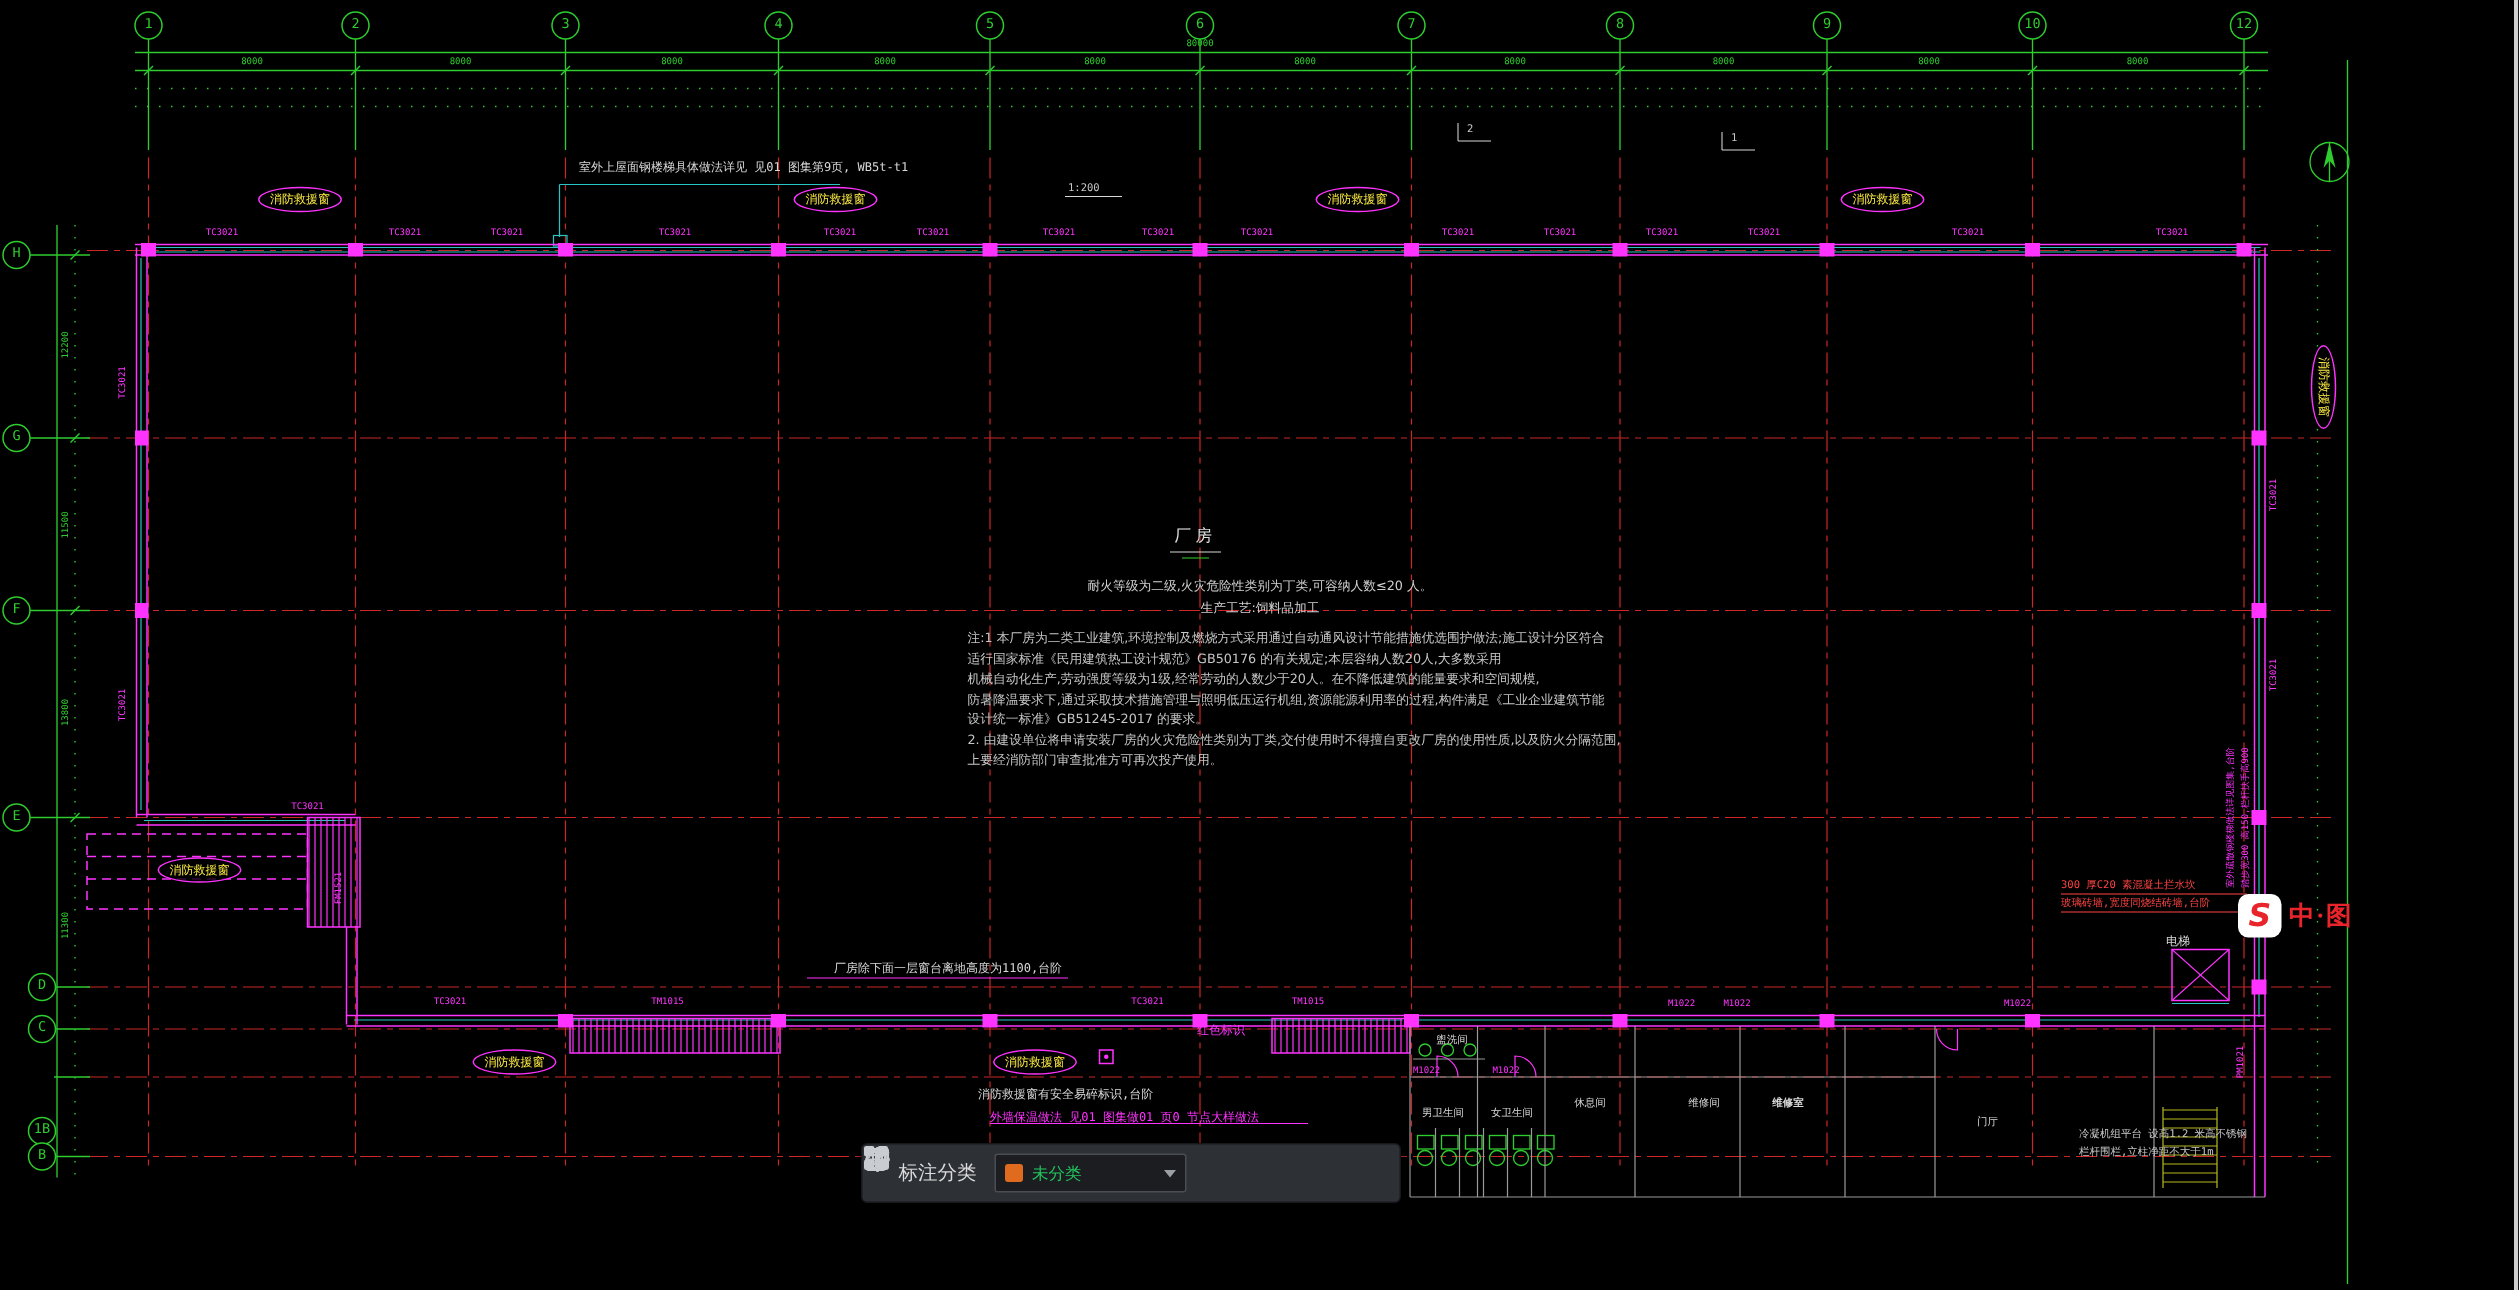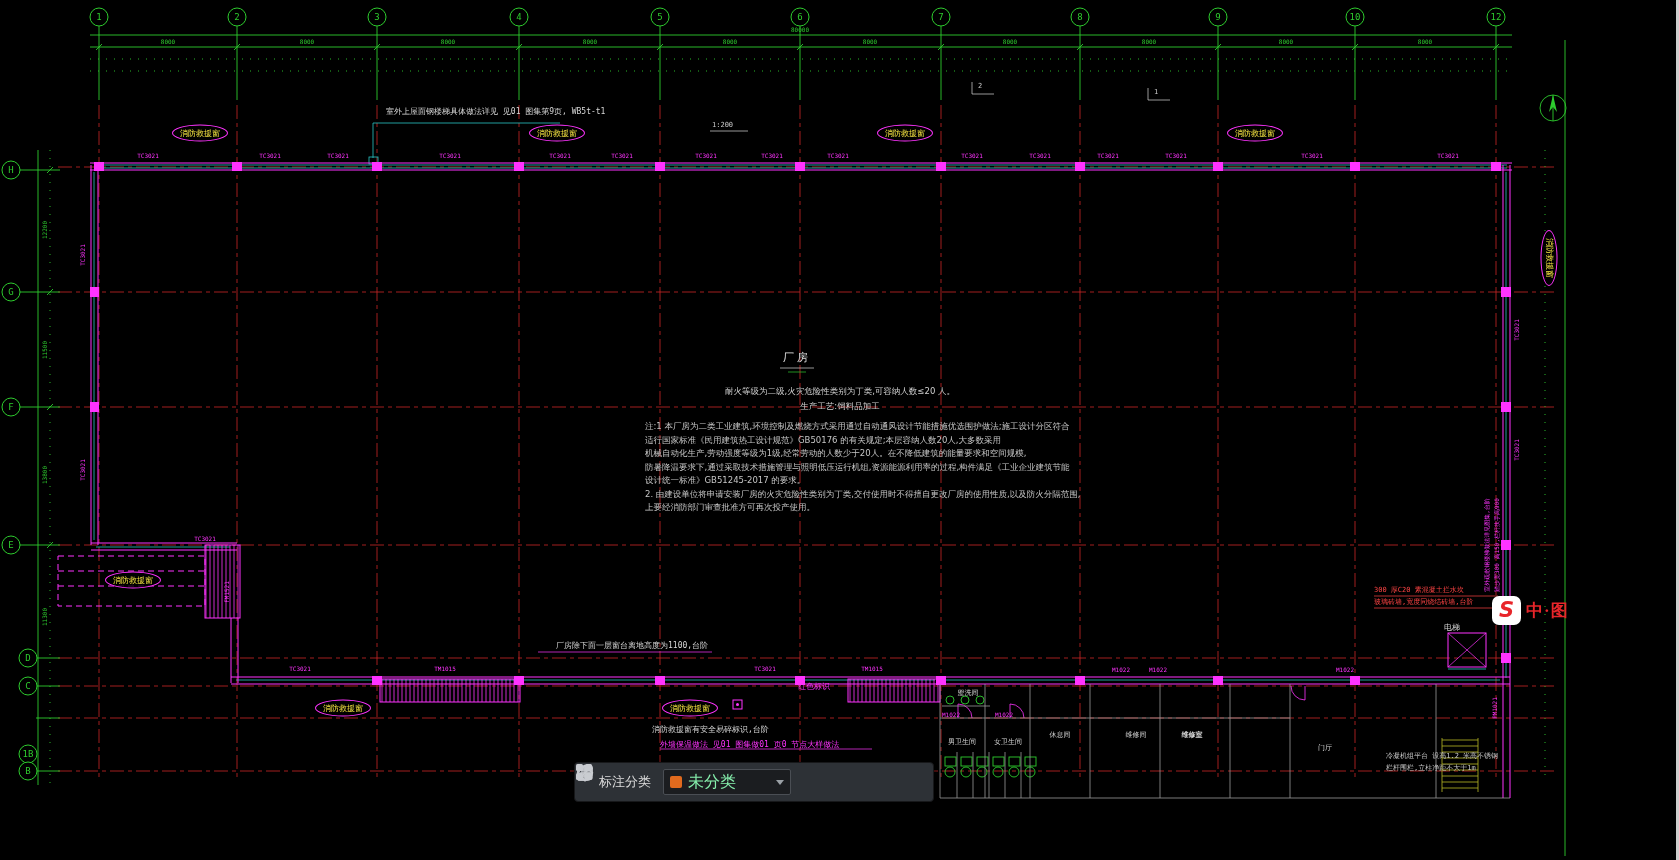--- a/index.html
+++ b/index.html
@@ -31,21 +31,21 @@
   .note-block{position:absolute;left:645px;top:420px;width:460px;}
   .note-block div{color:#c6c6c6;font-size:8.5px;line-height:13.5px;white-space:nowrap;}
   
   .toolbar{position:absolute;left:546px;top:762px;width:360px;height:40px;background:#2d3136;
         border:1px solid #17181a;border-radius:4px;display:flex;align-items:center;gap:12px;
         padding:0 12px;box-sizing:border-box;box-shadow:0 2px 8px rgba(0,0,0,.6);margin-left:28px;}
   .tb-label{color:#dcdcdc;font-size:13px;}
   .dropdown{width:128px;height:26px;background:#1b1d20;border:1px solid #4a4e54;border-radius:2px;
         display:flex;align-items:center;gap:6px;padding:0 6px;box-sizing:border-box;cursor:pointer;}
   .dd-swatch{width:12px;height:12px;background:#e06a1e;border-radius:2px;flex:0 0 auto;}
-  .dd-text{color:#86efac;font-size:16px;flex:1;}
+  .dd-text{color:#22c55e;font-size:11px;flex:1;}
   .dd-caret{width:0;height:0;border-left:4px solid transparent;border-right:4px solid transparent;
         border-top:5px solid #9aa0a6;}
   .tb-icons{display:flex;align-items:center;gap:16px;margin-left:4px;}
   .tb-icon{cursor:pointer;display:flex;}
   
   .brand{position:absolute;left:1492px;top:596px;display:flex;align-items:center;gap:5px;}
   .brand-badge{width:29px;height:29px;background:#fff;border-radius:7px;color:#e8252a;
         font-weight:bold;font-size:21px;line-height:29px;text-align:center;font-style:italic;}
   .brand-name{color:#e8252a;font-weight:bold;font-size:17px;letter-spacing:1px;font-family:Liberation Serif, serif;}
   .edge-strip{position:absolute;right:0;top:0;width:3px;height:860px;background:#cfcfcf;}

